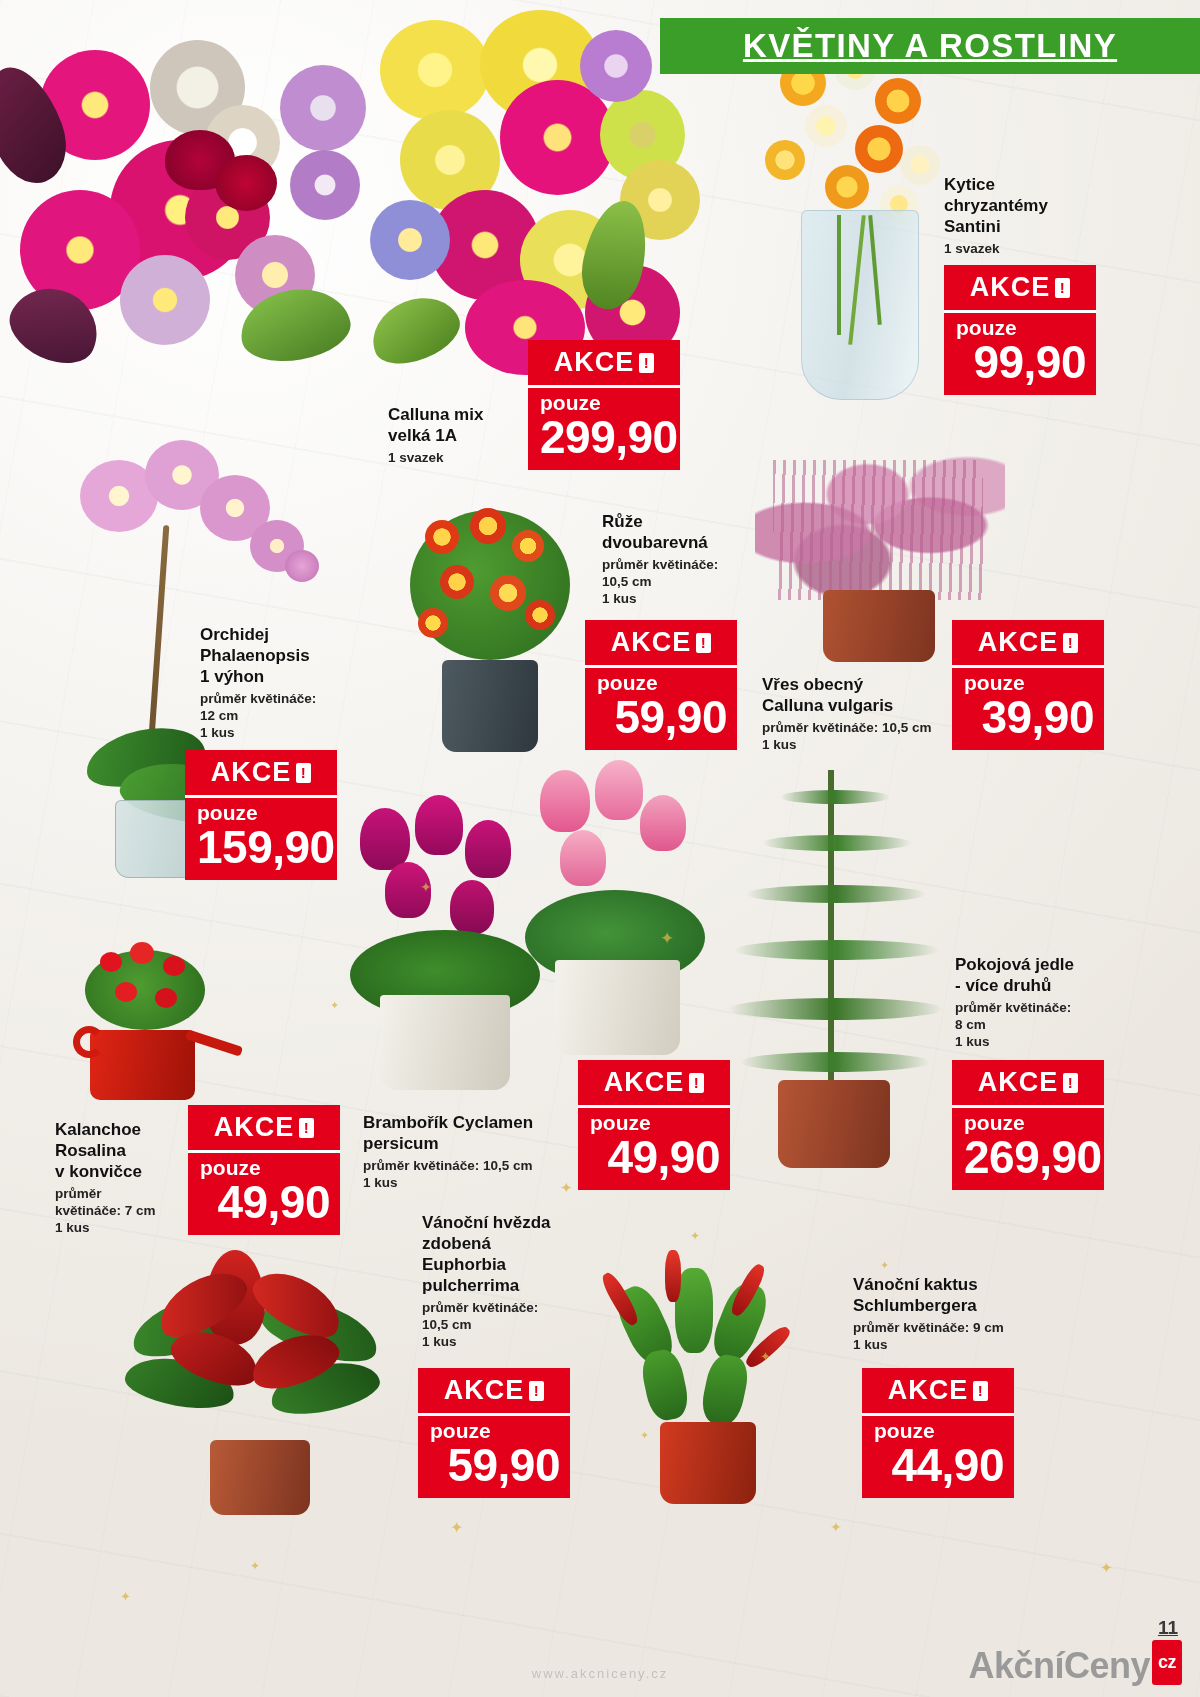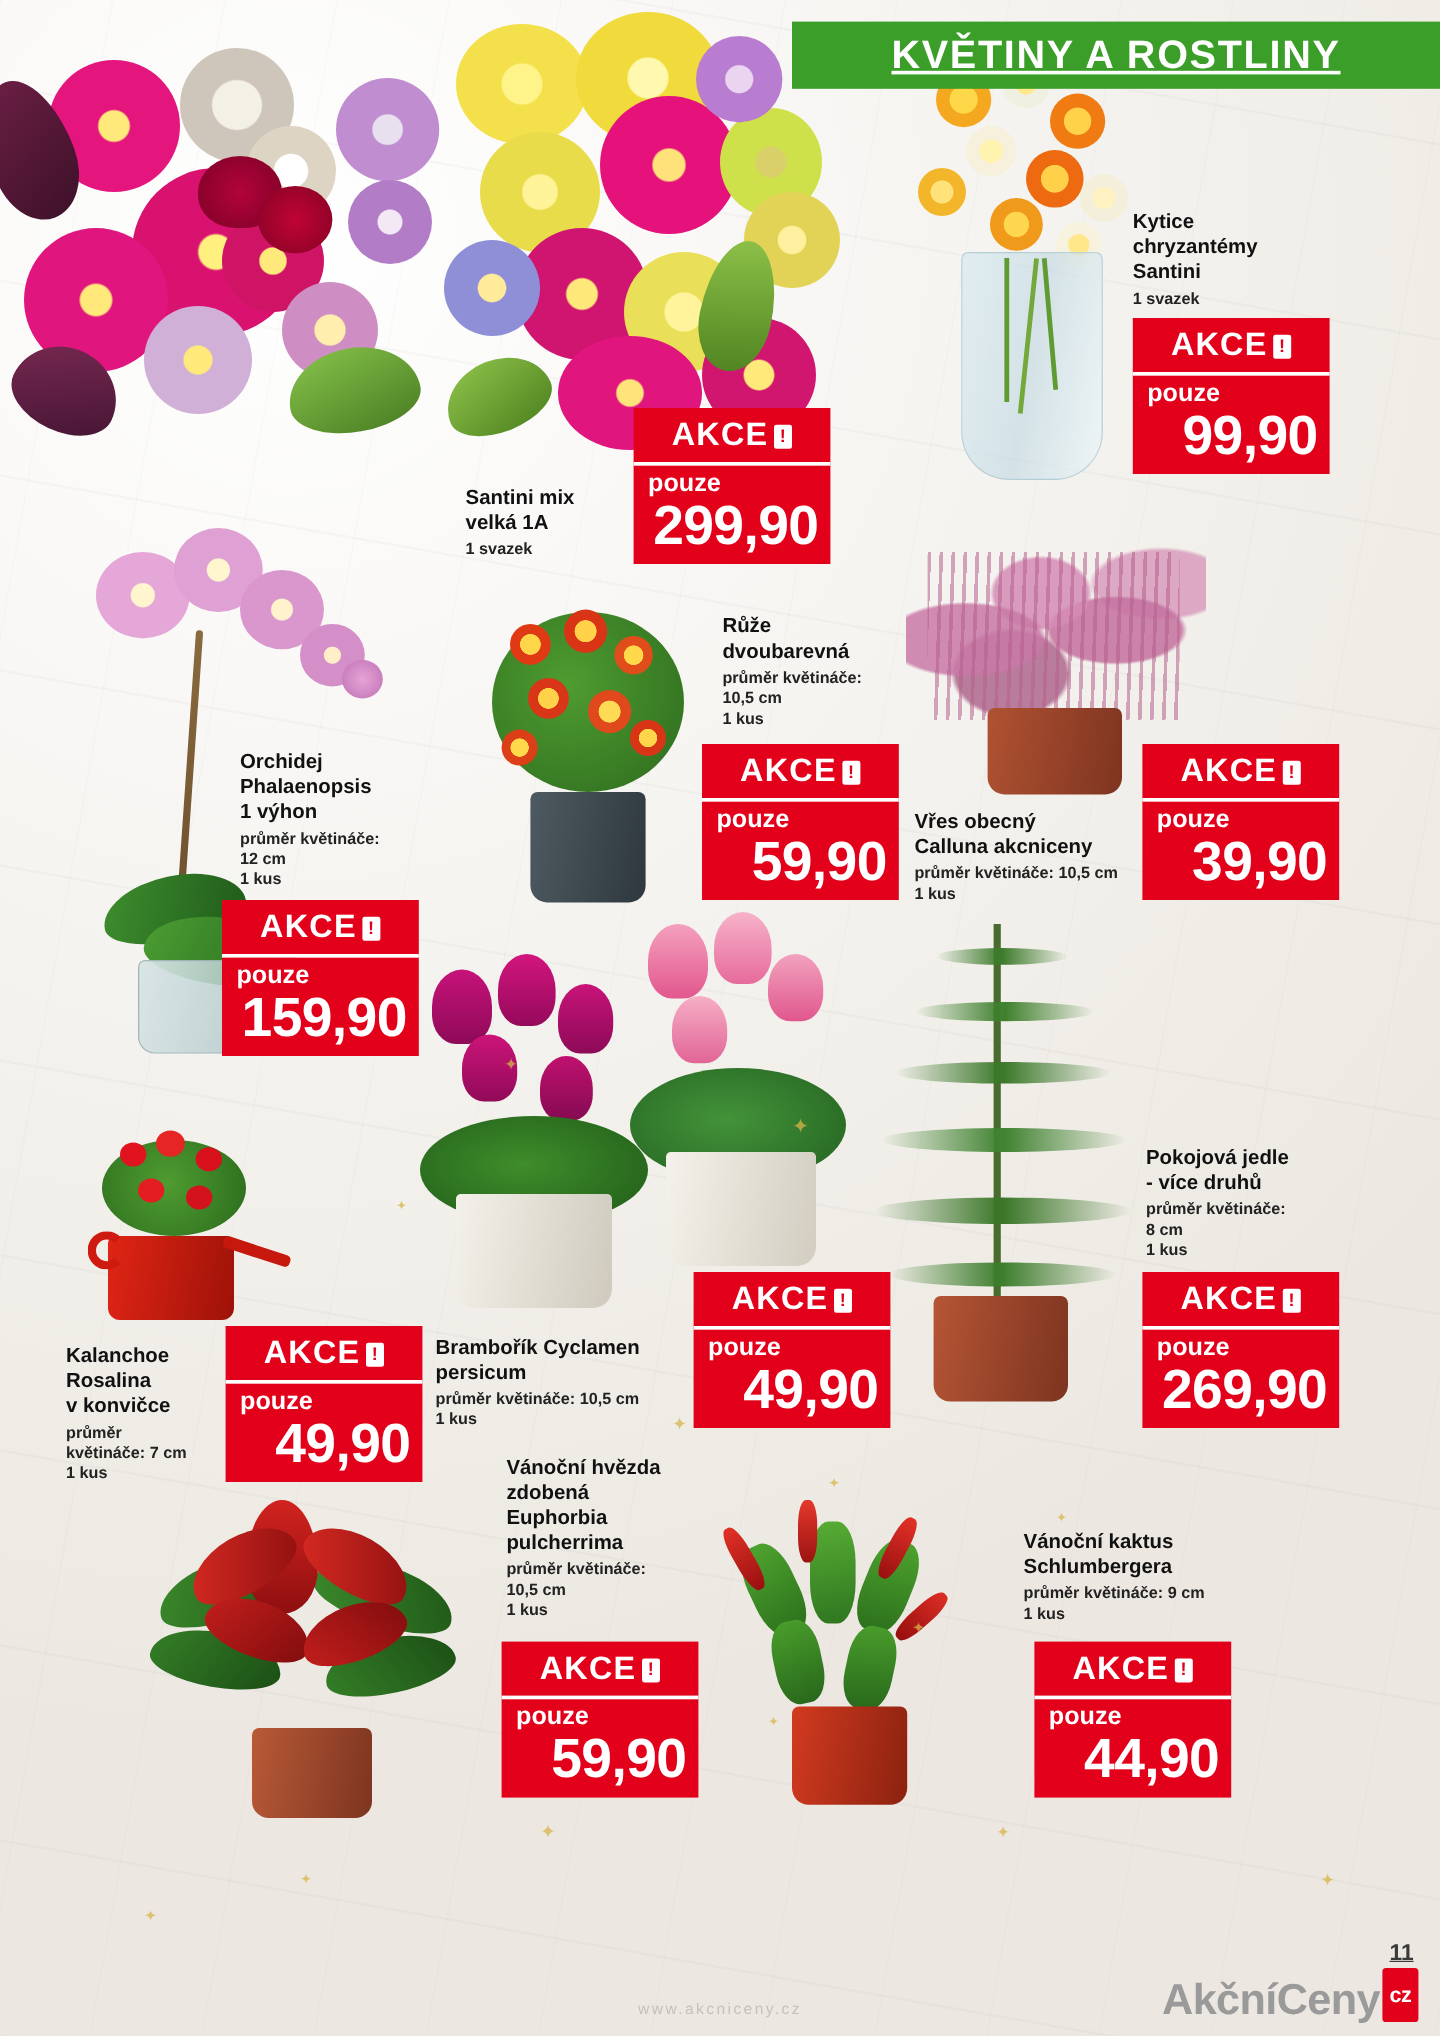--- a/index.html
+++ b/index.html
@@ -101,21 +101,21 @@
     line-height: 1.05;
   }
   .badge .price {
     color: #ffffff;
     font-size: 41px;
     font-weight: bold;
     line-height: 1.0;
     text-align: right;
     letter-spacing: -0.5px;
   }
-  .badge.big { width: 164px; }
+  .badge.big { width: 152px; }
   .badge.big .akce { font-size: 27px; }
   .badge.big .price { font-size: 46px; }
 
   
   .caption {
     position: absolute;
     z-index: 24;
     color: #1a1a1a;
   }
   .caption .name {
@@ -390,21 +390,21 @@
   <div class="star" style="left:830px;top:1520px;font-size:14px;">✦</div>
   <div class="star" style="left:980px;top:1460px;font-size:12px;">✦</div>
   <div class="star" style="left:1100px;top:1560px;font-size:15px;">✦</div>
   <div class="star" style="left:120px;top:1590px;font-size:13px;">✦</div>
   <div class="star" style="left:640px;top:1430px;font-size:11px;">✦</div>
   <div class="star" style="left:760px;top:1350px;font-size:13px;">✦</div>
   <div class="star" style="left:880px;top:1260px;font-size:11px;">✦</div>
 
   <div class="caption" style="left:388px;top:405px;width:145px;">
     <div class="name">
-      <span>Santini mix</span><br>
+      <span>Calluna mix</span><br>
       <span>velká 1A</span>
     </div>
     <div class="spec"><span>1 svazek</span></div>
   </div>
   <div class="badge big" style="left:528px;top:340px;">
     <div class="akce"><span>AKCE</span><span class="bang">!</span></div>
     <div class="body">
       <div class="pouze">pouze</div>
       <div class="price">299,90</div>
     </div>
@@ -461,21 +461,21 @@
     <div class="akce"><span>AKCE</span><span class="bang">!</span></div>
     <div class="body">
       <div class="pouze">pouze</div>
       <div class="price">59,90</div>
     </div>
   </div>
 
   <div class="caption" style="left:762px;top:675px;width:200px;">
     <div class="name">
       <span>Vřes obecný</span><br>
-      <span>Calluna akcniceny</span>
+      <span>Calluna vulgaris</span>
     </div>
     <div class="spec">
       <span>průměr květináče: 10,5 cm</span><br>
       <span>1 kus</span>
     </div>
   </div>
   <div class="badge big" style="left:952px;top:620px;">
     <div class="akce"><span>AKCE</span><span class="bang">!</span></div>
     <div class="body">
       <div class="pouze">pouze</div>

